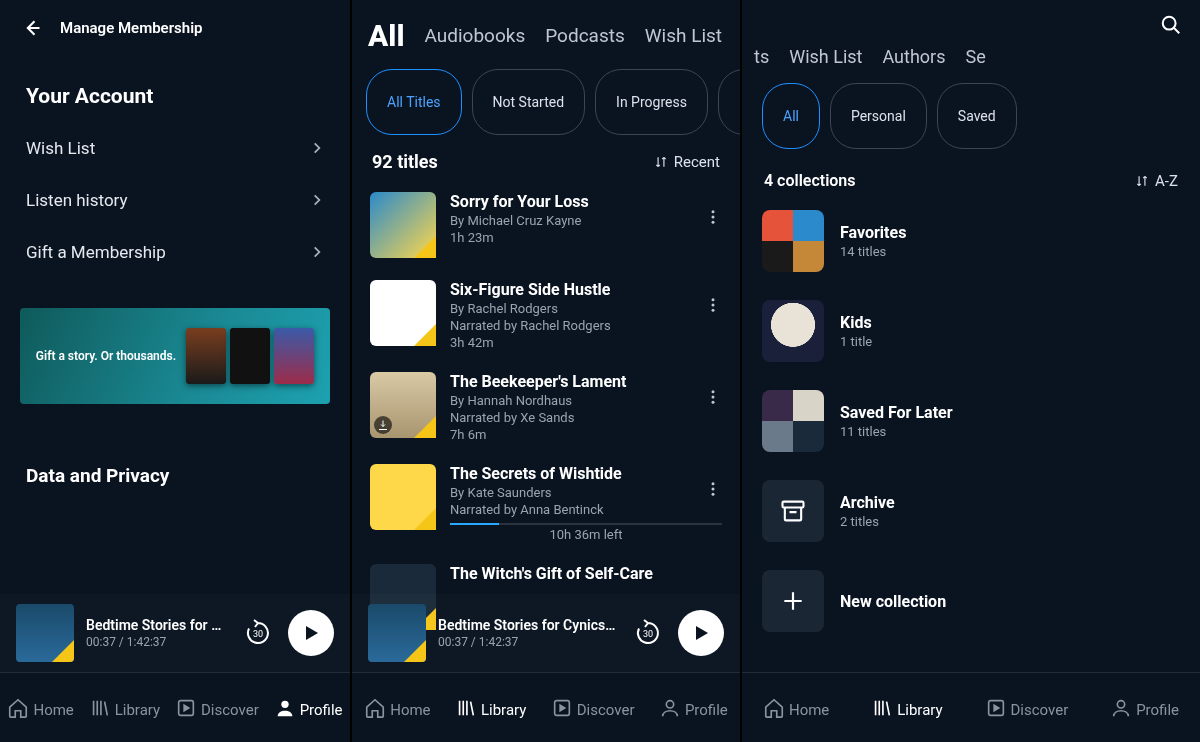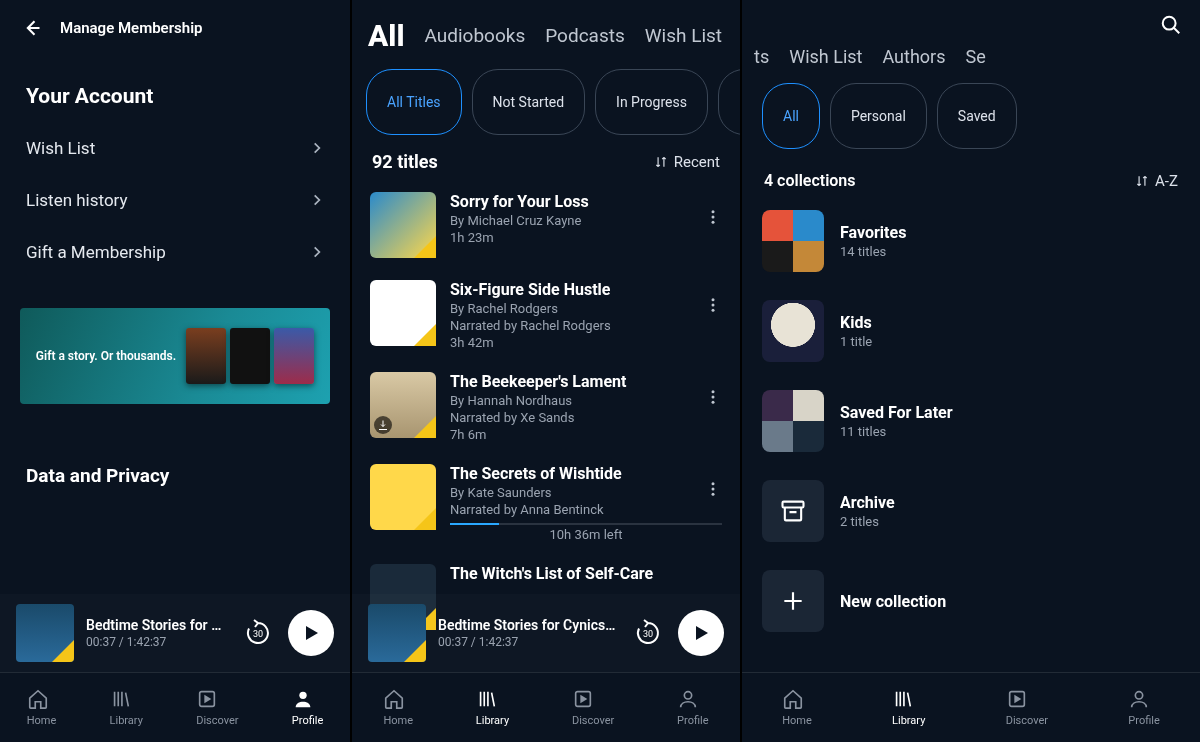--- a/index.html
+++ b/index.html
@@ -53,21 +53,21 @@
   .playbtn { width: 46px; height: 46px; background: #fff; border-radius: 50%; display:flex;align-items:center;justify-content:center;}
   .playbtn svg { fill:#0a1320; }
 
   
   .bnav {
     position:absolute; left:0;right:0;bottom:0;height:70px;
     display:flex; align-items:center; justify-content:space-around;
     border-top:1px solid rgba(255,255,255,0.1);
     background:#0a1320;
   }
-  .bnav-item { display:flex; flex-direction:column; align-items:flex-start; gap:4px; color:#8a93a0; cursor:pointer; font-size:11px;}
+  .bnav-item { display:flex; flex-direction:row; align-items:flex-end; gap:4px; color:#8a93a0; cursor:pointer; font-size:15px;}
   .bnav-item.active { color:#fff; }
   .bnav-item svg { width:22px; height:22px; }
 
   
   .p2-tabs { display:flex; align-items:center; gap:20px; padding: 18px 16px 10px; font-size:19px; color:#c0c7d1; overflow:hidden; white-space:nowrap;}
   .p2-tabs .main { font-size:30px; font-weight:800; color:#fff; }
   .filters { display:flex; gap:10px; padding: 6px 14px 16px; overflow:hidden;}
   .chip {
     padding: 24px 20px; border-radius: 26px; border:1px solid #3a4656;
     font-size:14px; color:#dce1ea; white-space:nowrap; cursor:pointer;
@@ -290,21 +290,21 @@
         </div>
         <svg class="kebab" viewBox="0 0 24 24" fill="currentColor">
           <circle cx="12" cy="5" r="2"></circle>
           <circle cx="12" cy="12" r="2"></circle>
           <circle cx="12" cy="19" r="2"></circle>
         </svg>
       </div>
       <div class="book-row">
         <div class="cover cv5"></div>
   <div class="binfo">
-    <div class="btitle">The Witch's List of Self-Care</div>
+    <div class="btitle">The Witch's Gift of Self-Care</div>
         </div>
       </div>
     </div>
 
   <div class="player">
     <div class="pcover"></div>
     <div class="pinfo">
       <div class="ptitle">Bedtime Stories for Cynics | O</div>
       <div class="ptime">00:37 / 1:42:37</div>
     </div>

